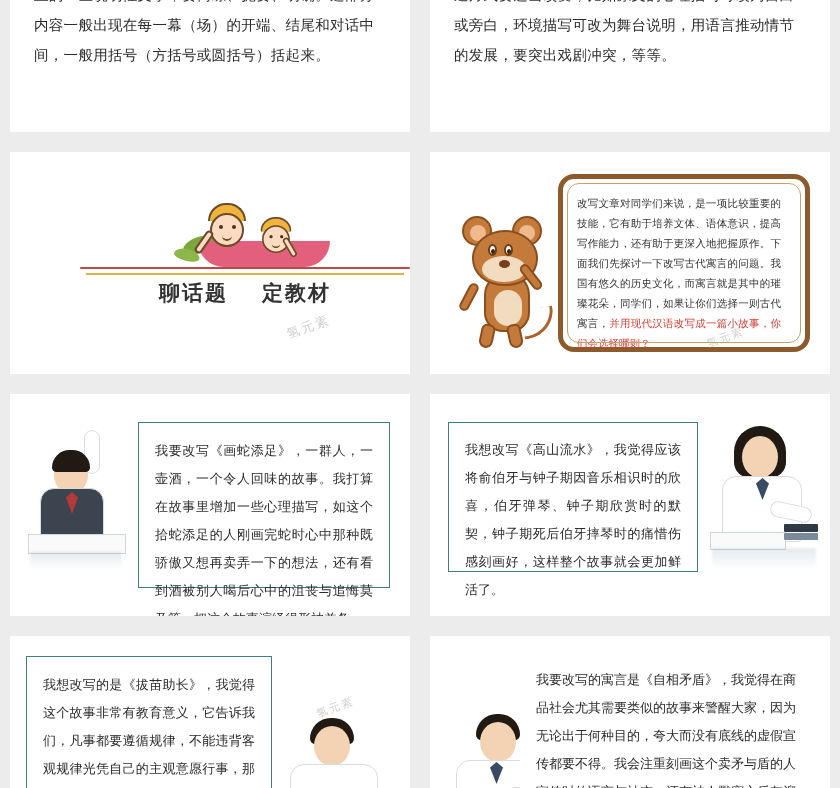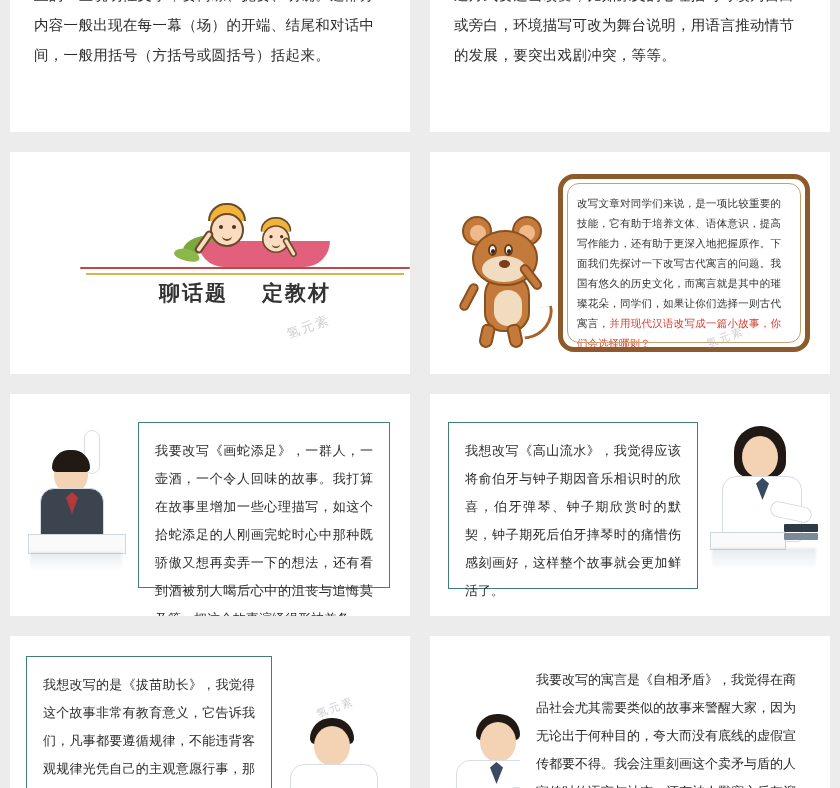--- a/index.html
+++ b/index.html
@@ -454,21 +454,21 @@
       <div class="tie-v" style="left:42px; top:62px; width:12px; height:22px;"></div>
       <div class="book" style="left:4px; top:104px; width:96px; height:18px;"></div>
       <div class="reflect" style="left:6px; top:122px; width:92px; height:18px;"></div>
     </div>
     <div class="card-box" style="position:absolute; left:128px; top:28px; width:252px; height:166px;">
       <div class="card-text">我要改写《画蛇添足》，一群人，一壶酒，一个令人回味的故事。我打算在故事里增加一些心理描写，如这个拾蛇添足的人刚画完蛇时心中那种既骄傲又想再卖弄一下的想法，还有看到酒被别人喝后心中的沮丧与追悔莫及等，把这个故事演绎得形神兼备。</div>
     </div>
   </div>
 
   <div class="slide col-r row-3">
-    <div class="card-box" style="position:absolute; left:18px; top:28px; width:250px; height:167px;">
+    <div class="card-box" style="position:absolute; left:18px; top:28px; width:250px; height:150px;font-family:Liberation Mono, monospace;">
       <div class="card-text">我想改写《高山流水》，我觉得应该将俞伯牙与钟子期因音乐相识时的欣喜，伯牙弹琴、钟子期欣赏时的默契，钟子期死后伯牙摔琴时的痛惜伤感刻画好，这样整个故事就会更加鲜活了。</div>
     </div>
     <div class="photo" style="left:278px; top:26px; width:118px; height:162px;">
       <div class="person-hair" style="left:26px; top:6px; width:52px; height:52px; border-radius:26px 26px 16px 16px;"></div>
       <div class="person-head" style="left:34px; top:16px; width:36px; height:42px;"></div>
       <div class="person-body" style="left:14px; top:56px; width:80px; height:66px;"></div>
       <div class="tie-v" style="left:48px; top:58px; width:13px; height:22px; background:#3a4a63;"></div>
       <div class="person-arm" style="left:62px; top:84px; width:42px; height:16px; transform:rotate(12deg);"></div>
       <div class="book" style="left:2px; top:112px; width:74px; height:16px;"></div>
       <div class="book-dark" style="left:76px; top:104px; width:34px; height:8px;"></div>

